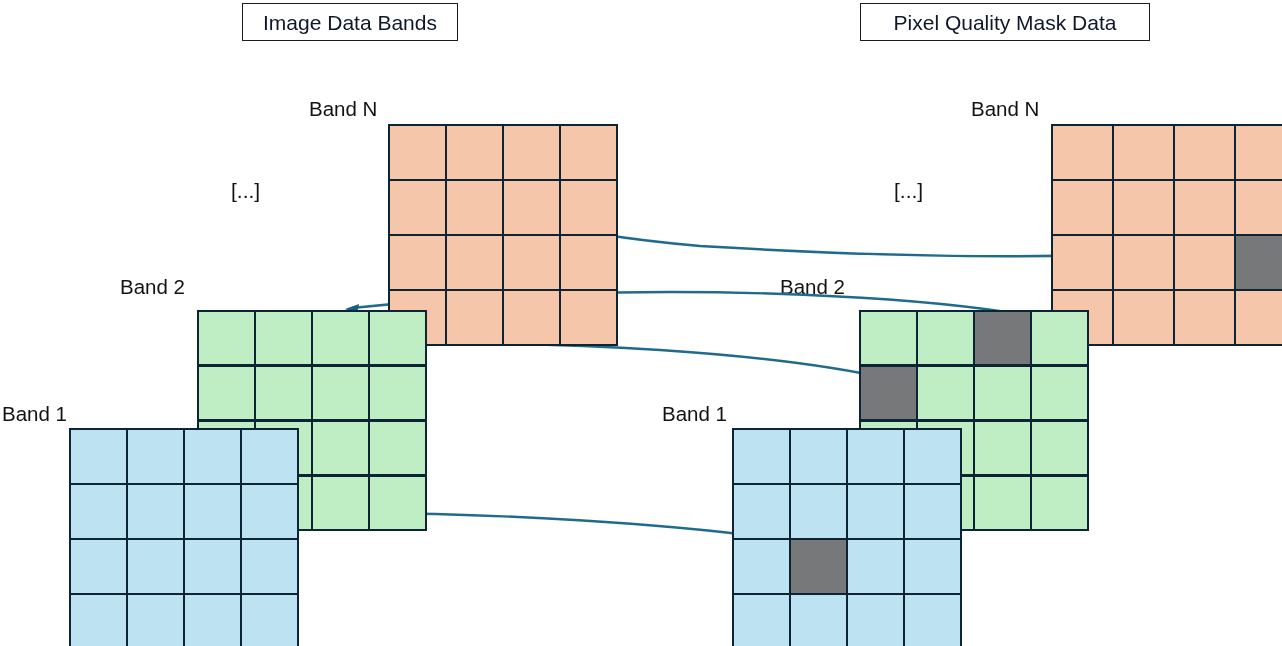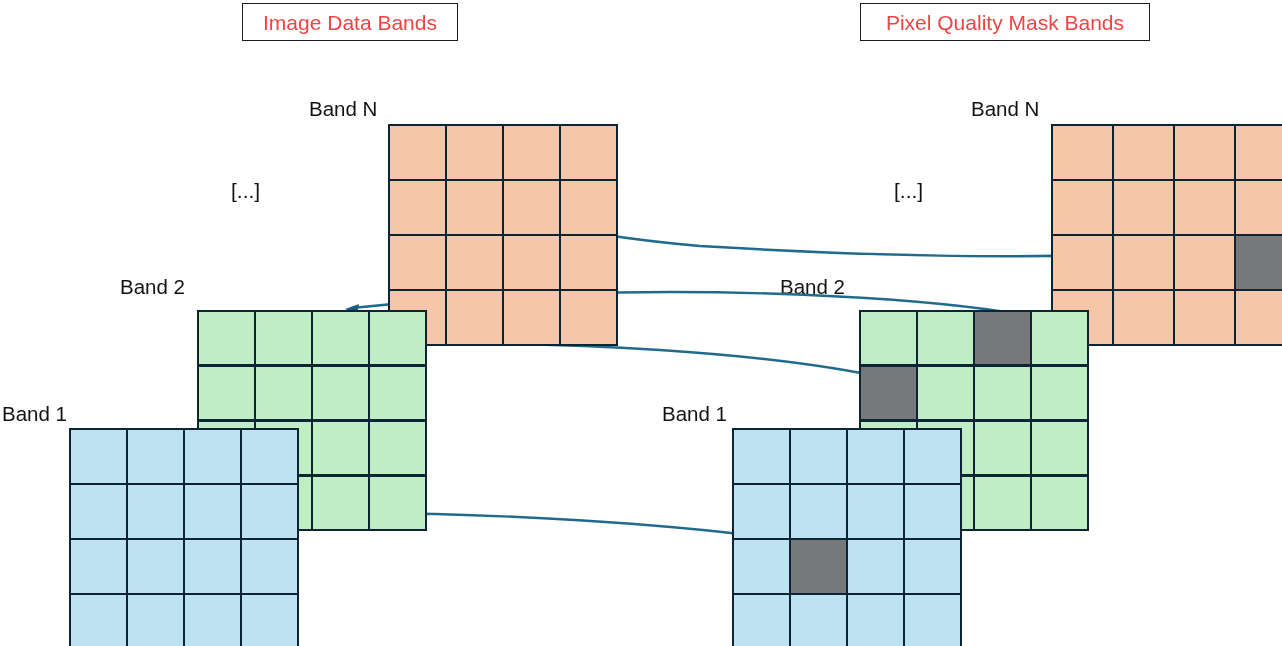--- a/index.html
+++ b/index.html
@@ -17,21 +17,21 @@
     height: 646px;
     overflow: hidden;
     background: #ffffff;
   }
   .title-box {
     position: absolute;
     border: 1.6px solid #1b1b1b;
     background: #ffffff;
     font-size: 21px;
     line-height: 1;
-    color: #ef4444;
+    color: #0f172a;
     display: flex;
     align-items: center;
     justify-content: center;
     box-sizing: border-box;
     white-space: nowrap;
   }
   .band-label {
     position: absolute;
     font-size: 20.5px;
     line-height: 1;
@@ -85,21 +85,21 @@
 </head>
 <body>
 
 <div id="stage">
 
   <div class="title-box" style="left:242px; top:3px; width:216px; height:38px;">
     <span>Image Data Bands</span>
   </div>
 
   <div class="title-box" style="left:860px; top:3px; width:290px; height:38px;">
-    <span>Pixel Quality Mask Bands</span>
+    <span>Pixel Quality Mask Data</span>
   </div>
 
   <div class="band-label" style="left:309px; top:87px;">Band N</div>
   <div class="ellipsis-label" style="left:231px; top:180px;">[...]</div>
   <div class="band-label" style="left:120px; top:265px;">Band 2</div>
   <div class="band-label" style="left:2px; top:392px;">Band 1</div>
 
   <div class="band-label" style="left:971px; top:87px;">Band N</div>
   <div class="ellipsis-label" style="left:894px; top:180px;">[...]</div>
   <div class="band-label" style="left:780px; top:265px;">Band 2</div>

